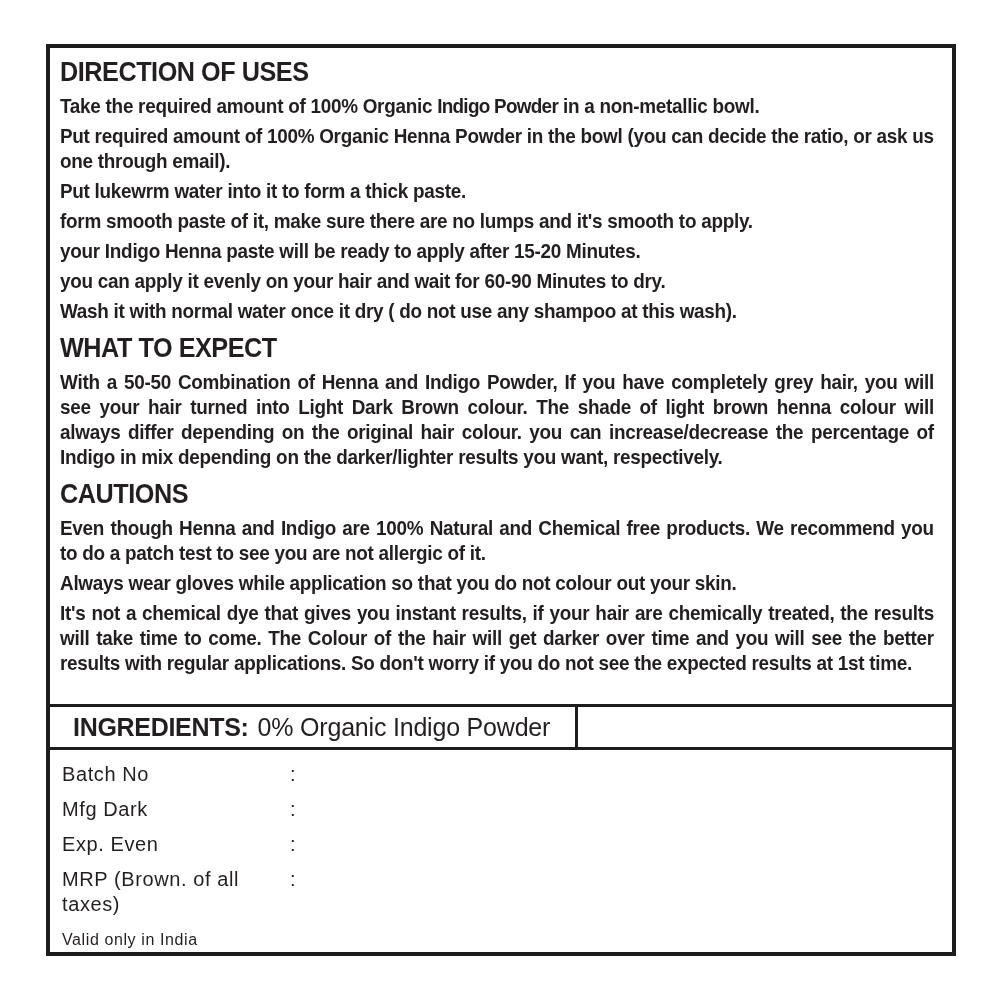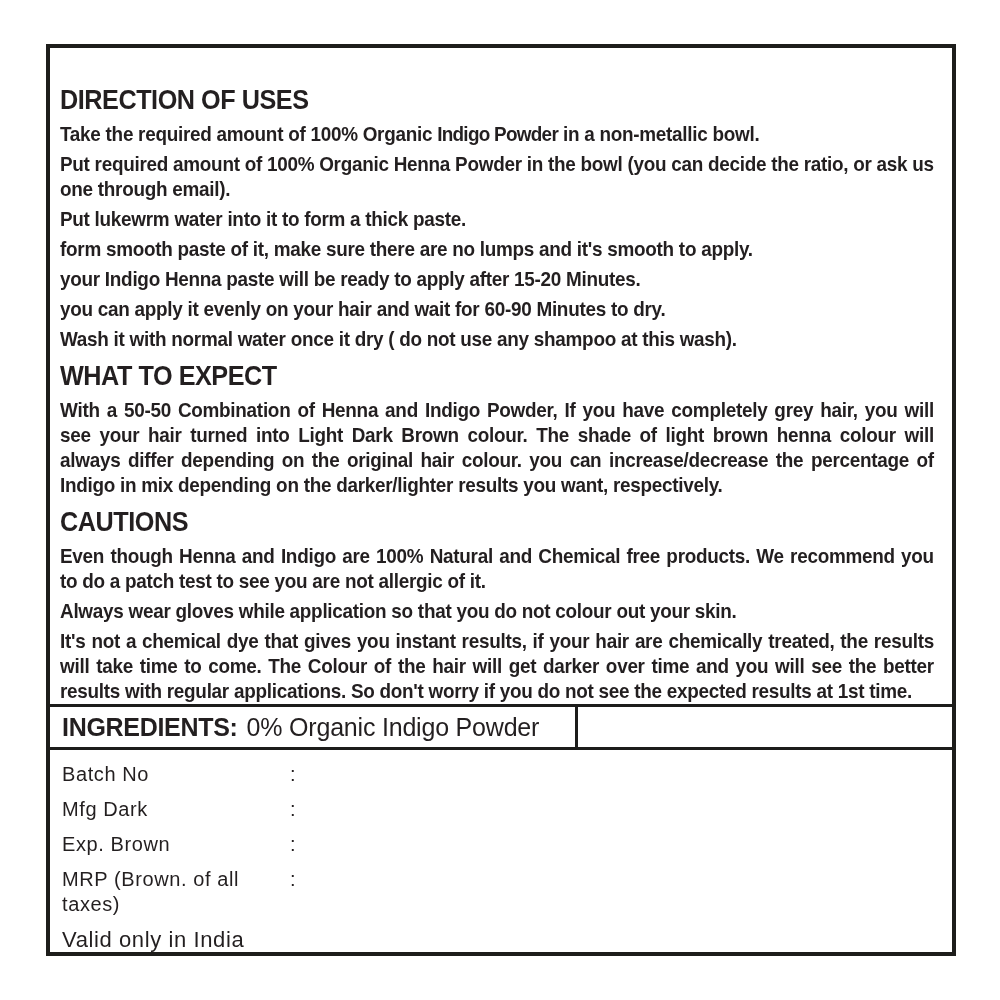--- a/index.html
+++ b/index.html
@@ -21,21 +21,20 @@
     box-sizing: border-box;
     background: #ffffff;
     display: flex;
     flex-direction: column;
   }
   
   .main-text {
     flex: 1 1 auto;
     overflow: hidden;
     padding: 8px 14px 0 10px;
-    margin-top: 28px;
   }
   .squeeze {
     width: 971px;
     transform: scaleX(0.9);
     transform-origin: 0 0;
   }
   .sec-heading {
     font-size: 28px;
     font-weight: 700;
     letter-spacing: -0.5px;
@@ -60,21 +59,21 @@
     box-sizing: border-box;
     display: flex;
     align-items: stretch;
   }
   .ingredients-left {
     flex: 0 0 528px;
     border-right: 3px solid #1d1d1b;
     box-sizing: border-box;
     display: flex;
     align-items: center;
-    padding-left: 12px;
+    padding-left: 23px;
     white-space: nowrap;
   }
   .ingredients-label {
     font-size: 25px;
     font-weight: 700;
     letter-spacing: -0.3px;
   }
   .ingredients-value {
     font-size: 25px;
     font-weight: 400;
@@ -103,21 +102,21 @@
     display: flex;
     align-items: baseline;
     font-size: 20px;
     letter-spacing: 0.6px;
     line-height: 25px;
     margin-bottom: 10px;
   }
   .info-label { flex: 0 0 228px; }
   .info-colon { font-weight: 400; }
   .validity-note {
-    font-size: 22px;
+    font-size: 16px;
     letter-spacing: 0.6px;
     line-height: 25px;
   }
 </style>
 </head>
 <body>
 
 <div class="label-sheet">
 
   <div class="main-text">
@@ -154,21 +153,21 @@
   <div class="batch-box">
     <div class="info-row">
       <span class="info-label">Batch No</span>
       <span class="info-colon">:</span>
     </div>
     <div class="info-row">
       <span class="info-label">Mfg Dark</span>
       <span class="info-colon">:</span>
     </div>
     <div class="info-row">
-      <span class="info-label">Exp. Brown</span>
+      <span class="info-label">Exp. Even</span>
       <span class="info-colon">:</span>
     </div>
     <div class="info-row">
       <span class="info-label">MRP (Brown. of all taxes)</span>
       <span class="info-colon">:</span>
     </div>
     <div class="validity-note">Valid only in India</div>
   </div>
 
 </div>

